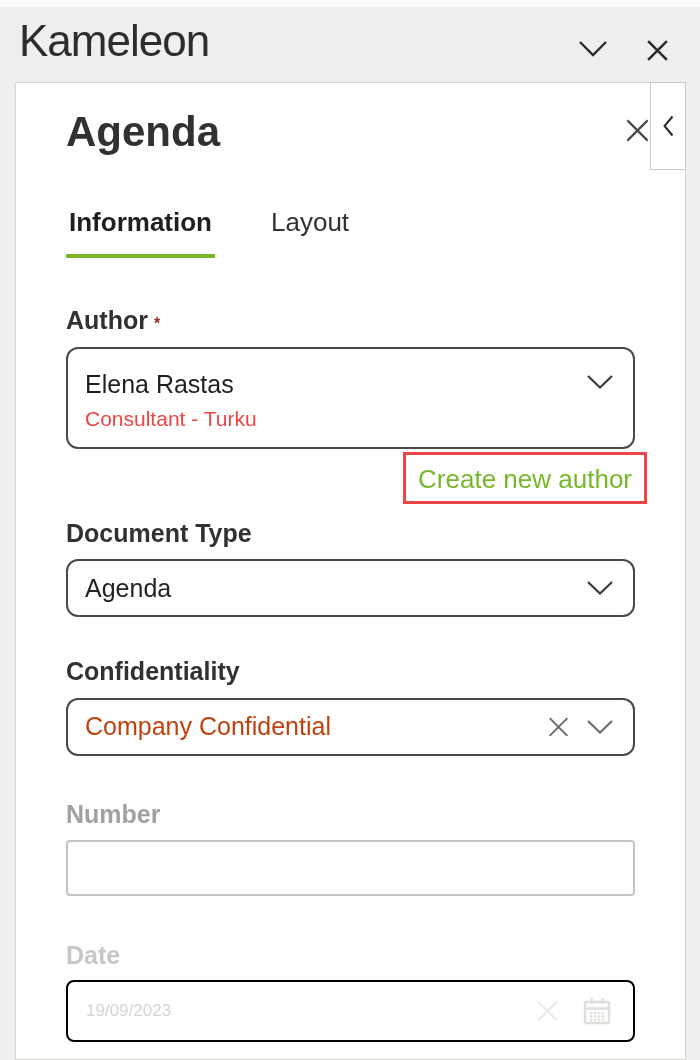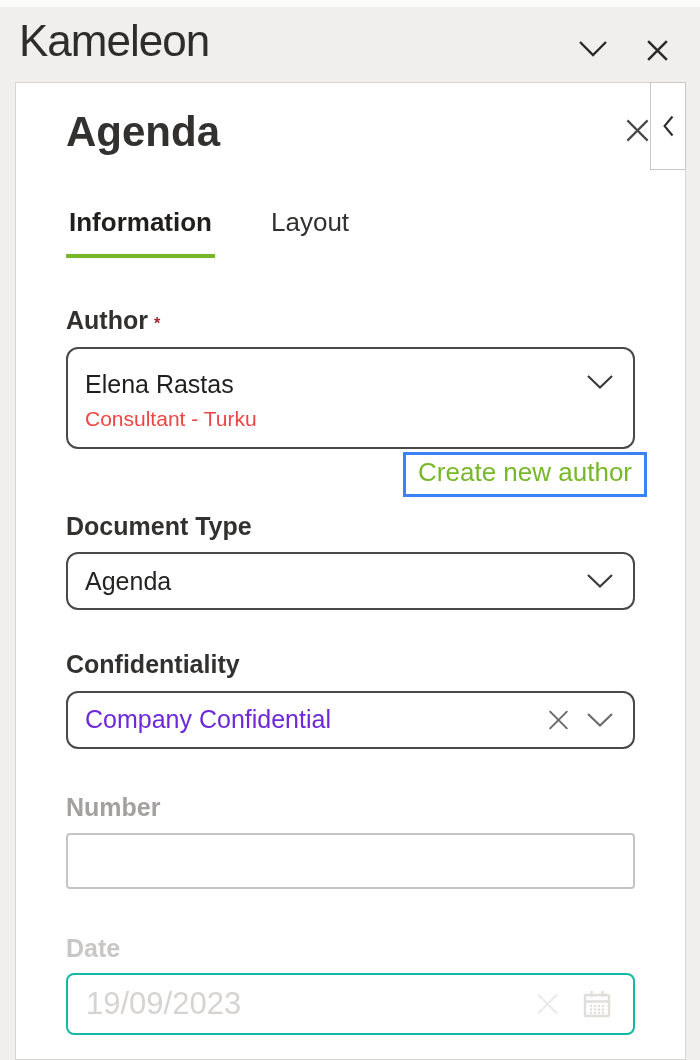--- a/index.html
+++ b/index.html
@@ -59,45 +59,45 @@
   .group-date          { margin-top:43px; }
 
   .combo {
     margin-top:10px; border:2px solid #4a4947; border-radius:12px;
     position:relative; cursor:pointer; background:#fff;
   }
   .combo.author-box { height:102px; padding:20px 64px 0 17px; }
   .combo-line1 { font-size:25px; color:#201f1e; line-height:1.25; }
   .combo-line2 { font-size:21px; color:#ef4444; margin-top:6px; line-height:1.2; }
   .combo.simple { height:58px; display:flex; align-items:center; padding:0 64px 0 17px; font-size:25px; color:#252423; }
-  .value-gray { color:#6d28d9; }
+  .value-gray { color:#c2410c; }
 
   .cmb-chevron { position:absolute; right:19px; color:#3b3a39; }
   .cmb-chevron.top-align { top:25px; }
   .cmb-chevron.mid-align { top:50%; transform:translateY(-50%); }
   .icon-gray { color:#6e6c6a; }
   .clear-btn { position:absolute; right:62px; top:50%; transform:translateY(-50%); background:none; border:none; padding:0; cursor:pointer; }
 
   
   .link-row { display:flex; justify-content:flex-end; margin:3px -12px 0 0; }
-  .annotation-box { border:3px solid #3b82f6; padding:3px 12px 6px; }
+  .annotation-box { border:3px solid #ef4444; padding:10px 12px 6px; }
   .create-link { color:#76b82a; font-size:26px; text-decoration:none; cursor:pointer; line-height:1.15; display:inline-block; }
 
   
   .text-input {
     display:block; width:100%; margin-top:10px; height:56px;
     border:2px solid #c6c4c2; border-radius:4px; background:#fff;
     font-family:"Liberation Sans", sans-serif; font-size:25px; color:#323130;
     padding:0 17px; outline:none;
   }
   .date-wrap { position:relative; margin-top:8px; }
   .date-input {
     display:block; width:100%; height:62px;
-    border:2px solid #14b8a6; border-radius:8px; background:#fff;
-    font-family:"Liberation Sans", sans-serif; font-size:31px; color:#d6d3d1;
+    border:2px solid #000000; border-radius:8px; background:#fff;
+    font-family:"Liberation Sans", sans-serif; font-size:17px; color:#d6d3d1;
     padding:0 130px 0 18px; outline:none;
   }
   .date-input::placeholder { color:#d6d3d1; opacity:1; }
   .date-clear { position:absolute; right:74px; top:50%; transform:translateY(-50%); color:#eceae8; }
   .date-cal   { position:absolute; right:22px; top:50%; transform:translateY(-50%); color:#e0ddda; }
 
   svg { display:block; }
 </style>
 </head>
 <body>

